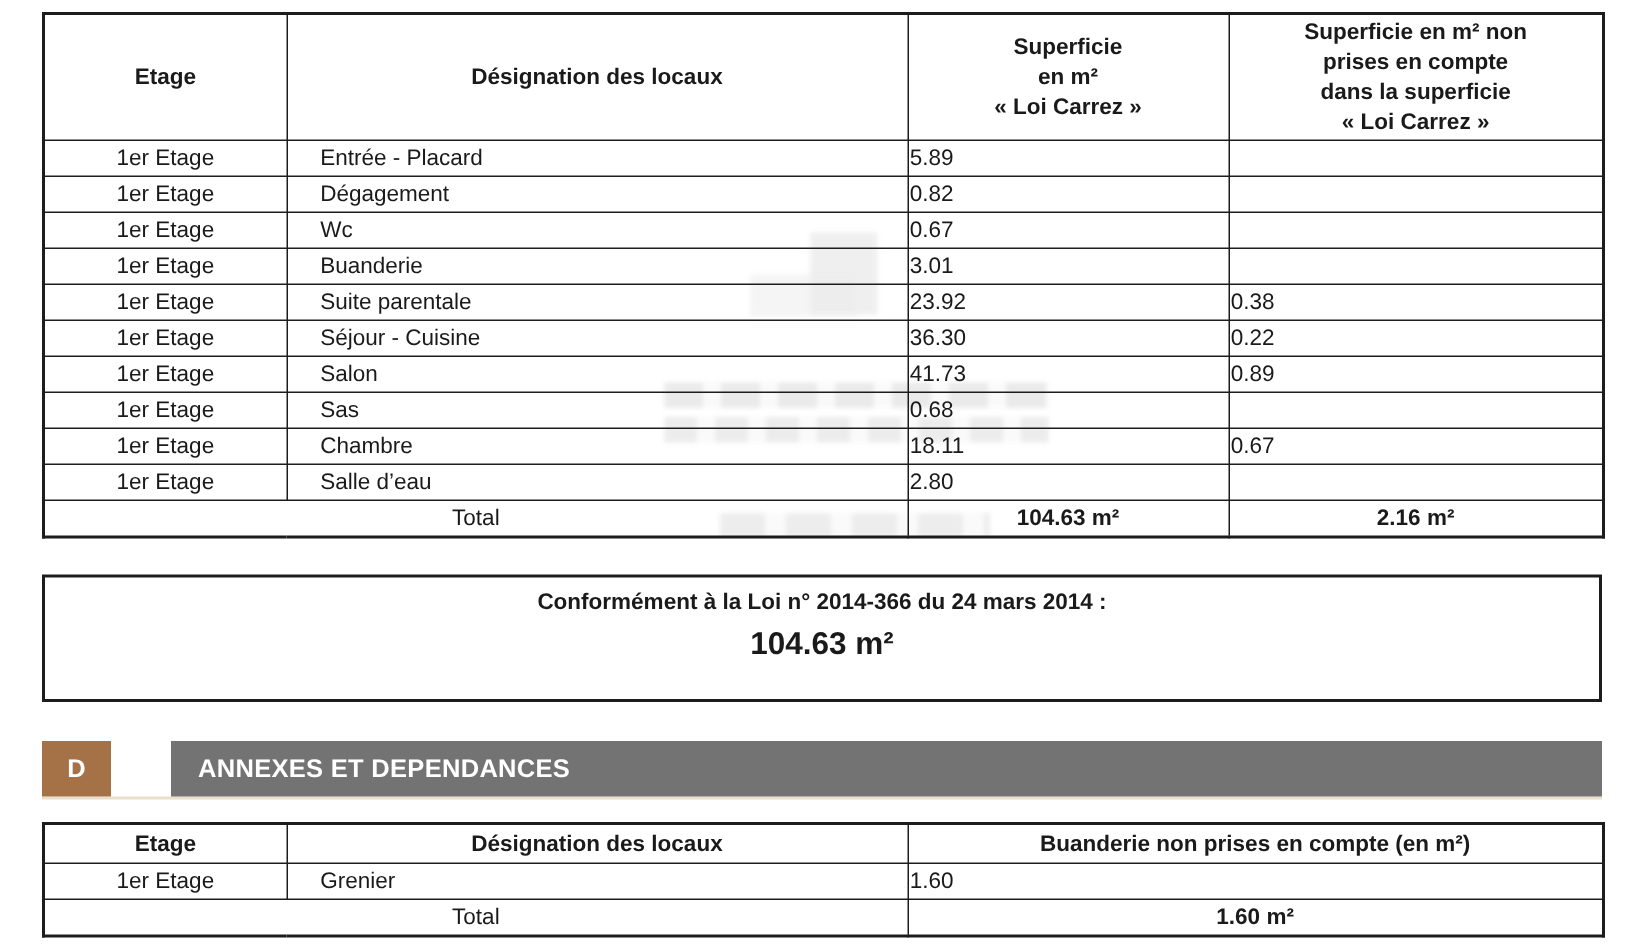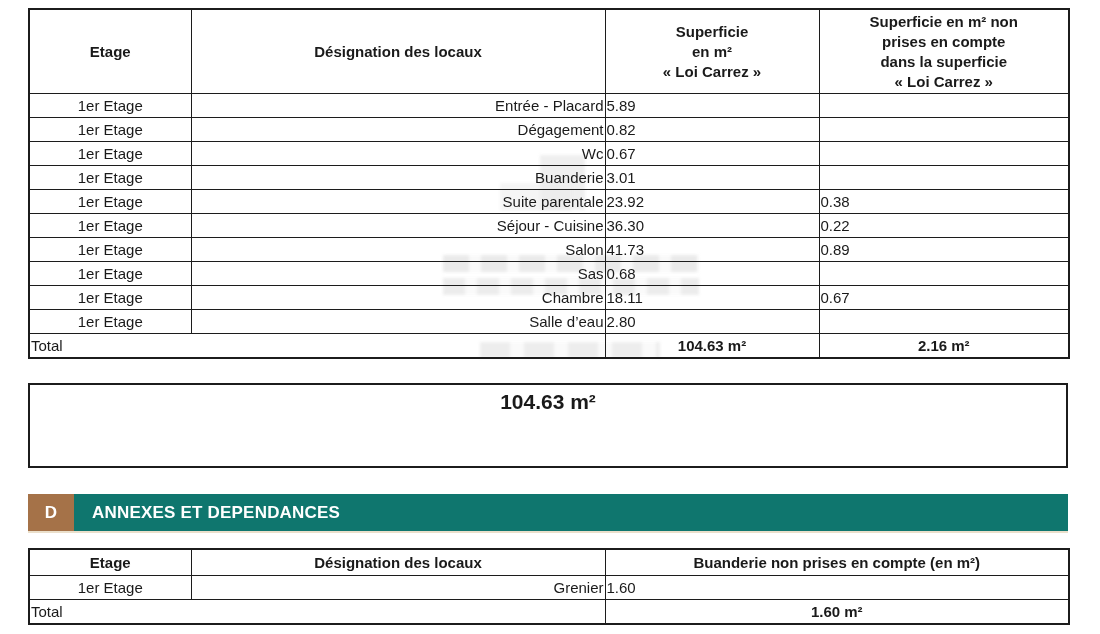--- a/index.html
+++ b/index.html
@@ -33,23 +33,23 @@
   .tbl-carrez { top: 8px; }
   .tbl-annex  { top: 548px; }
   th, td { border: 1.5px solid #1c1c1c; font-size: 15px; overflow: hidden; white-space: nowrap; }
   table { border: 2px solid #1c1c1c; }
   th { font-weight: bold; text-align: center; vertical-align: middle; white-space: pre-line; line-height: 20px; }
   .tbl-carrez th { height: 81px; }
   .tbl-carrez td { height: 21px; padding-top: 1px; padding-bottom: 1px; }
   .tbl-annex th { height: 23px; }
   .tbl-annex td { height: 21px; padding-top: 1px; padding-bottom: 1px; }
   .c-etage { text-align: center; margin-left: 36px; }
-  .c-desig { text-align: right; padding-left: 6px; }
+  .c-desig { text-align: left; padding-left: 22px; }
   .c-num   { text-align: left; padding-right: 8px; }
-  .c-total-label { text-align: left; }
+  .c-total-label { text-align: center; }
   .c-total-val   { text-align: center; font-weight: bold; }
 
   
   .legal-box {
     position: absolute; left: 28px; top: 383px; width: 1040px; height: 85px;
     border: 2px solid #1c1c1c; box-sizing: border-box;
     text-align: center; z-index: 1; background: #fff;
   }
   .legal-line { font-weight: bold; font-size: 15px; line-height: 23px; }
   .legal-line-1 { margin-top: 5px; }
@@ -166,26 +166,27 @@
     </tr>
     <tr>
       <td colspan="2" class="c-total-label">Total</td>
       <td class="c-total-val">104.63 m²</td>
       <td class="c-total-val">2.16 m²</td>
     </tr>
   </tbody>
     </table>
 
   <div class="legal-box">
+    <div class="legal-line legal-line-1">Conformément à la Loi n° 2014-366 du 24 mars 2014 :</div>
     <div class="legal-total">104.63 m²</div>
   </div>
 
   <div class="section-bar">
     <div class="d-block" style="background: rgb(165, 114, 72);">D</div>
-    <div class="bar-title" style="background: #0f766e;">ANNEXES ET DEPENDANCES</div>
+    <div class="bar-title" style="background: #737373; margin-left: 40px;">ANNEXES ET DEPENDANCES</div>
   </div>
 
   <table class="tbl tbl-annex">
     <colgroup>
         <col style="width:162px">
         <col style="width:414px">
         <col style="width:464px">
       </colgroup>
     <tbody>
         <tr>

